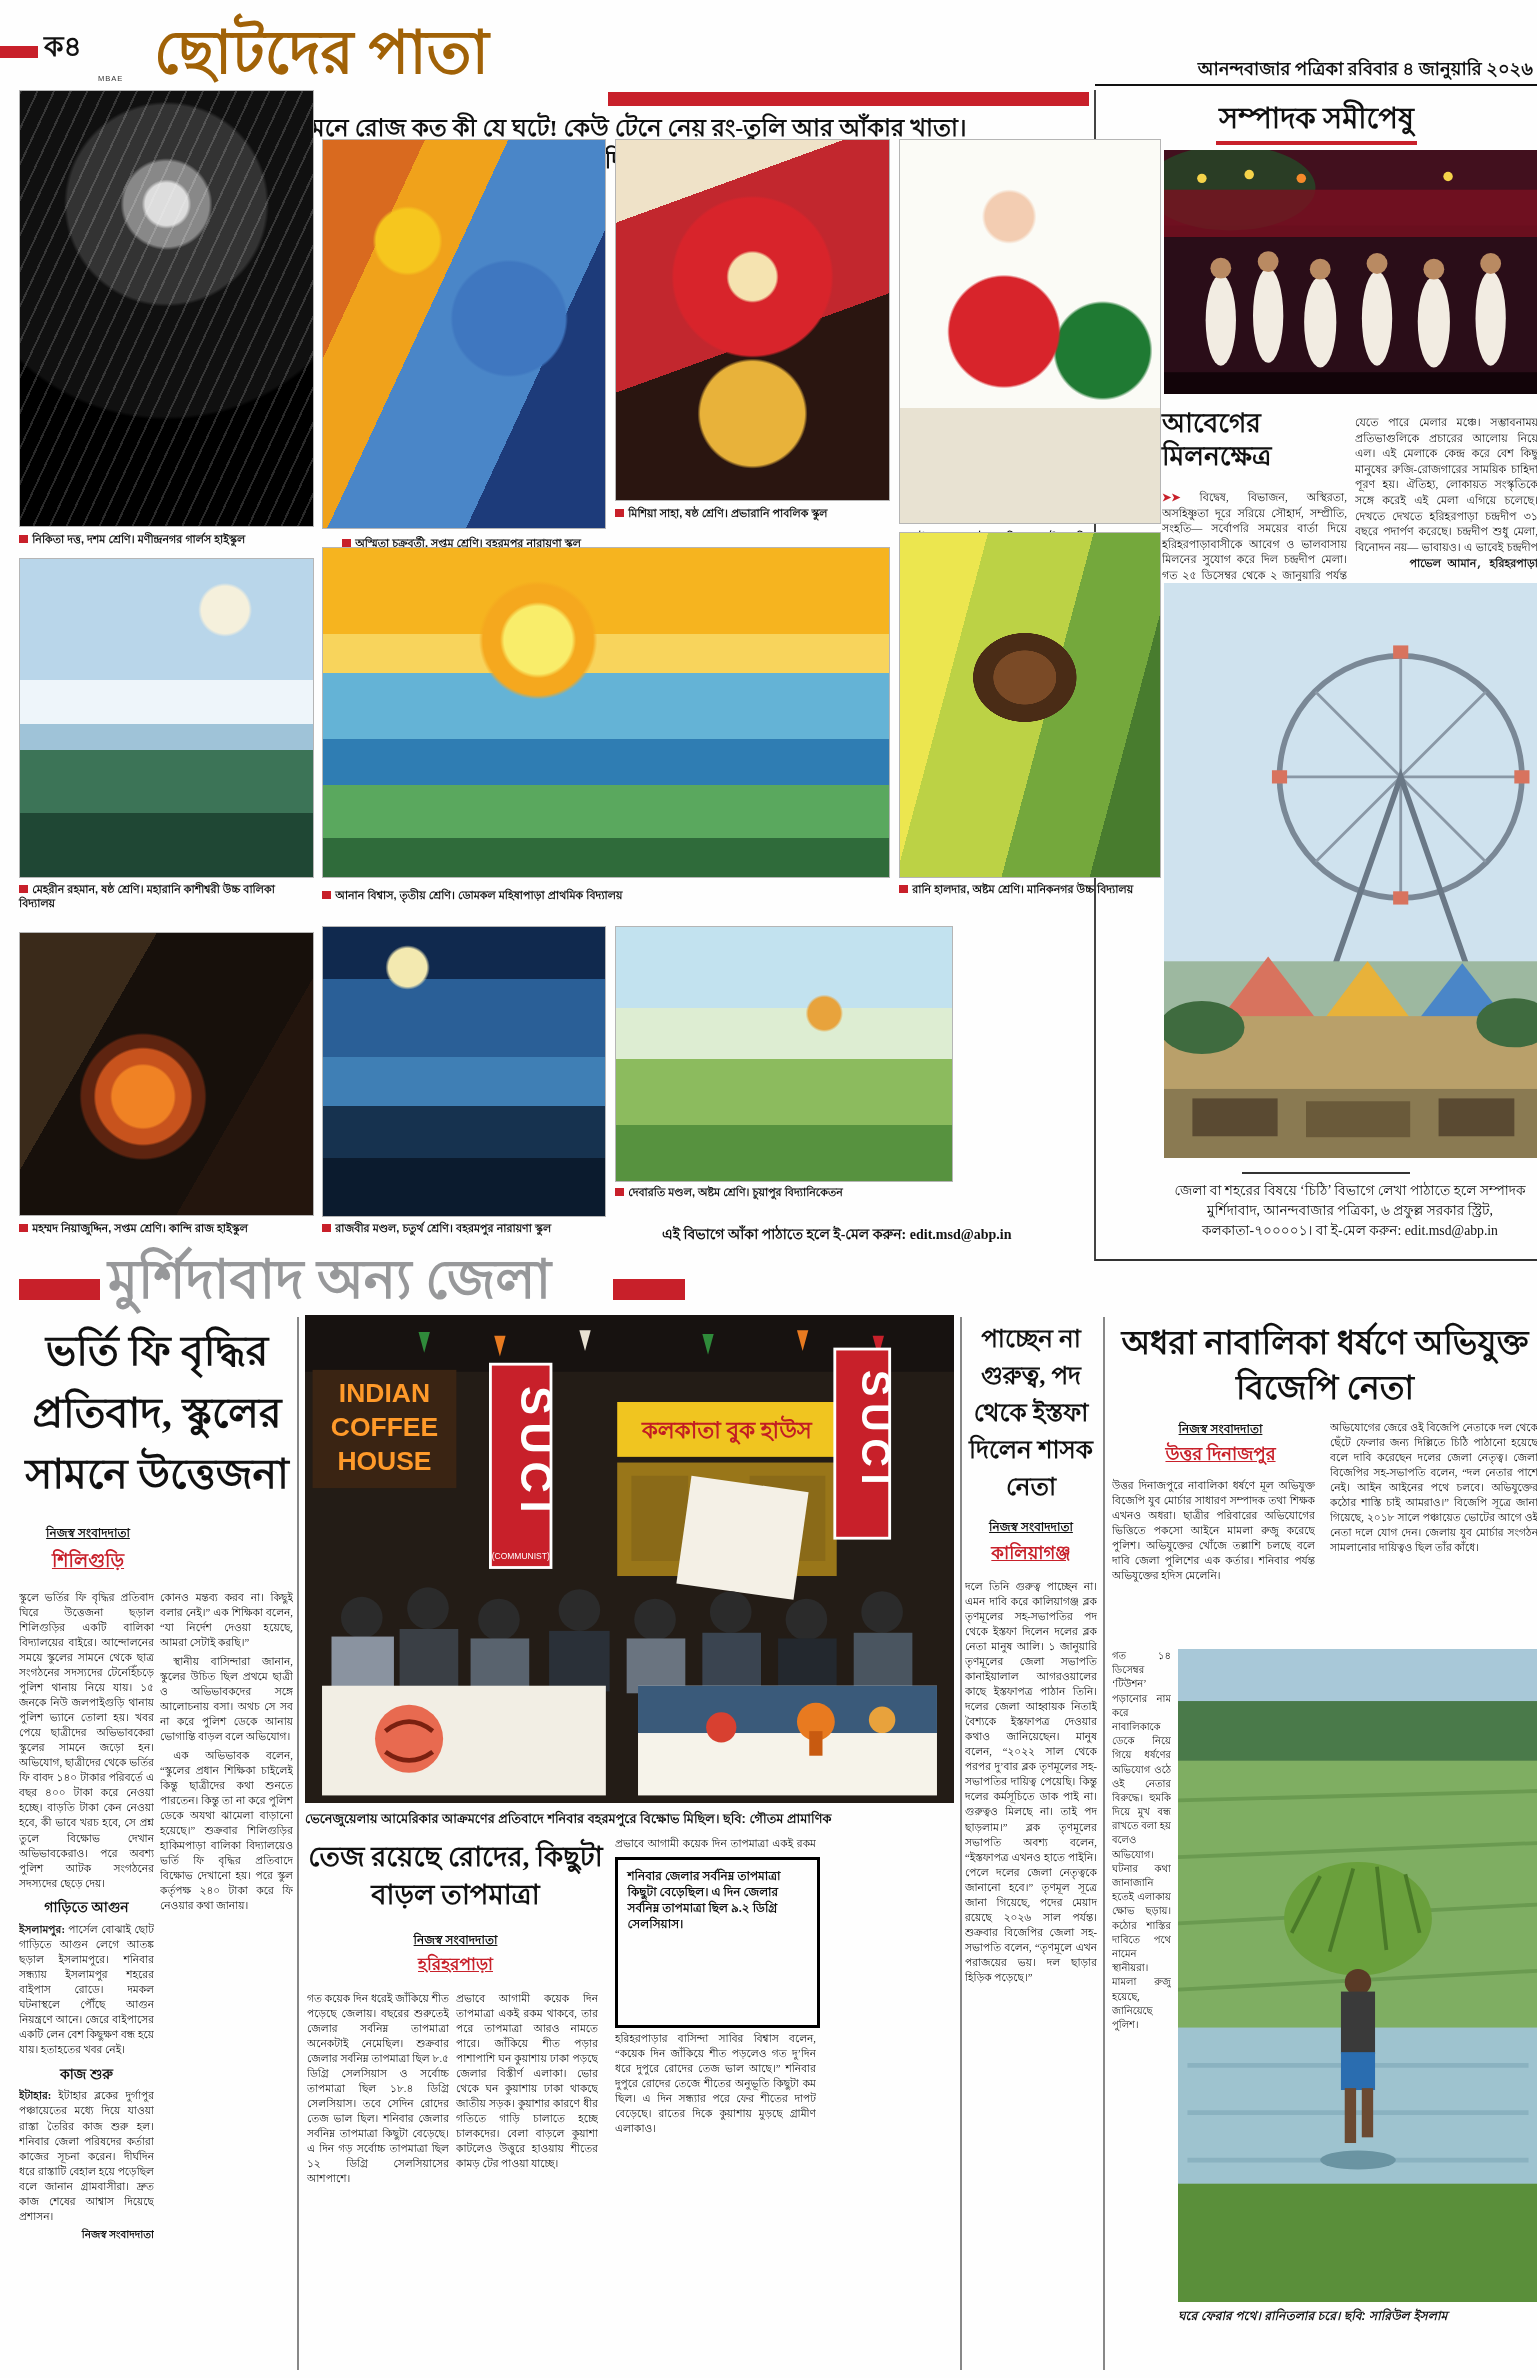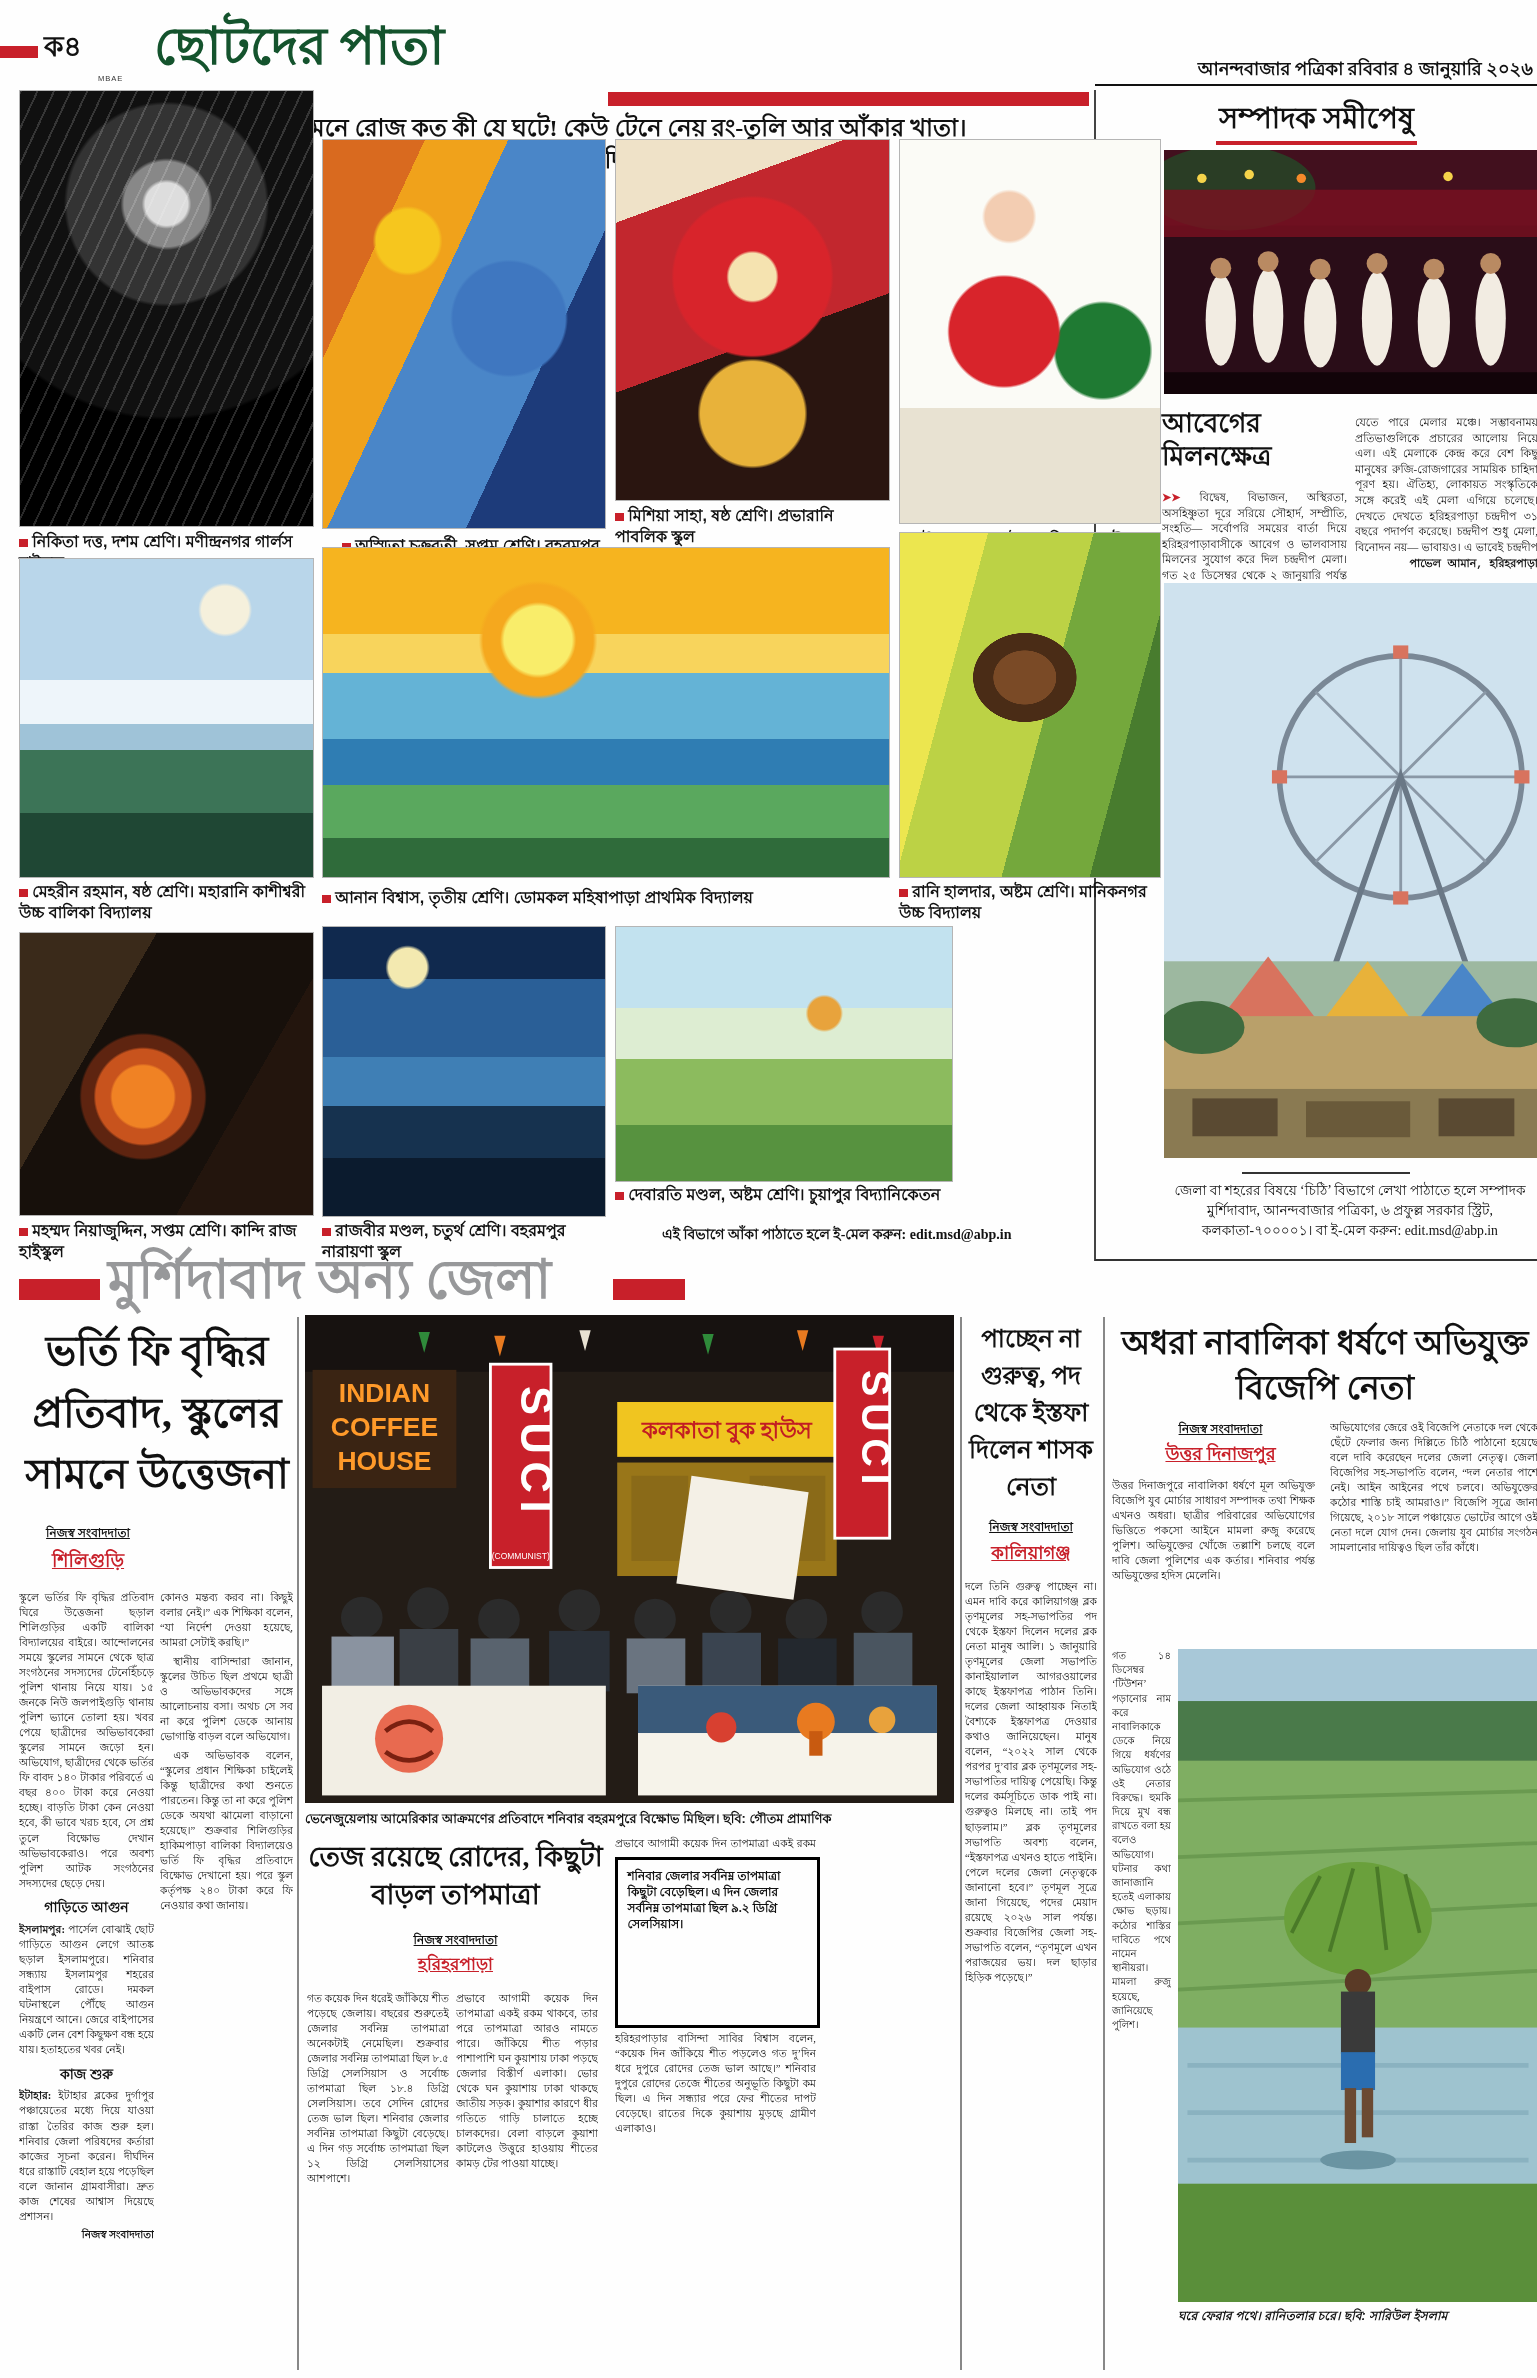--- a/index.html
+++ b/index.html
@@ -5,31 +5,31 @@
   html,body{margin:0;padding:0;background:#e8e8e8;}
   .page{position:relative;width:1538px;height:2378px;background:#fefefe;overflow:hidden;
         font-family:"Liberation Serif", serif;color:#111;}
   .abs{position:absolute;}
   .red{background:#c8202a;}
 
   
   #hdr-red1{left:0px;top:46px;width:38px;height:12.3px;}
   #pageno{left:44px;top:24.6px;font-size:28px;font-weight:bold;}
   #edcode{left:98px;top:74px;font-size:7.6px;letter-spacing:0.9px;color:#333;font-family:"Liberation Sans",sans-serif;}
-  #secttitle{left:154px;top:5.7px;font-size:52px;font-weight:bold;color:#14532d;white-space:nowrap;}
+  #secttitle{left:154px;top:5.7px;font-size:60px;font-weight:bold;color:#a16207;white-space:nowrap;}
   #hdr-red2{left:31px;top:92px;width:90px;height:14px;}
   #hdr-red3{left:608px;top:92px;width:481px;height:14px;}
   #maindate{left:1041px;top:55px;width:492px;text-align:right;font-size:18px;font-weight:bold;}
   #date-rule{left:1095px;top:84px;width:443px;height:1.9px;background:#111;}
   #vrule-top{left:1094px;top:90px;width:1.9px;height:1171px;background:#444;}
   #kicker{left:123px;top:112px;width:956px;text-align:center;font-size:24px;line-height:1.35;font-weight:600;}
 
   
   .art{position:absolute;border:0.9px solid #b5b5b5;}
-  .cap{position:absolute;font-size:16px;font-weight:bold;line-height:1.3;font-family:"Liberation Sans",sans-serif;}
+  .cap{position:absolute;font-size:11px;font-weight:bold;line-height:1.3;font-family:"Liberation Sans",sans-serif;}
   .sq{display:inline-block;width:8.5px;height:8.5px;background:#c8202a;margin-right:4.7px;}
   #a1{left:19px;top:90px;width:293px;height:435px;background:
       repeating-linear-gradient(115deg,rgba(255,255,255,.16) 0 1.9px,transparent 1.9px 15px),
       radial-gradient(circle at 50% 26%,#ddd 0 6%,#888 7% 12%,#333 13% 28%,#101010 29% 60%,#000 61%);}
   #a1c{left:19px;top:532px;width:293px;}
   #a2{left:322px;top:139px;width:282px;height:388px;background:
       radial-gradient(circle at 30% 26%,#f6c61e 0 9%,transparent 10%),
       radial-gradient(circle at 66% 46%,#3f77c0 0 20%,transparent 21%),
       linear-gradient(115deg,#d96a1f 0 22%,#f0a21b 22% 40%,#4a86c8 40% 70%,#1d3b7a 70%);}
   #a2c{left:322px;top:536px;width:282px;padding-left:20px;}

